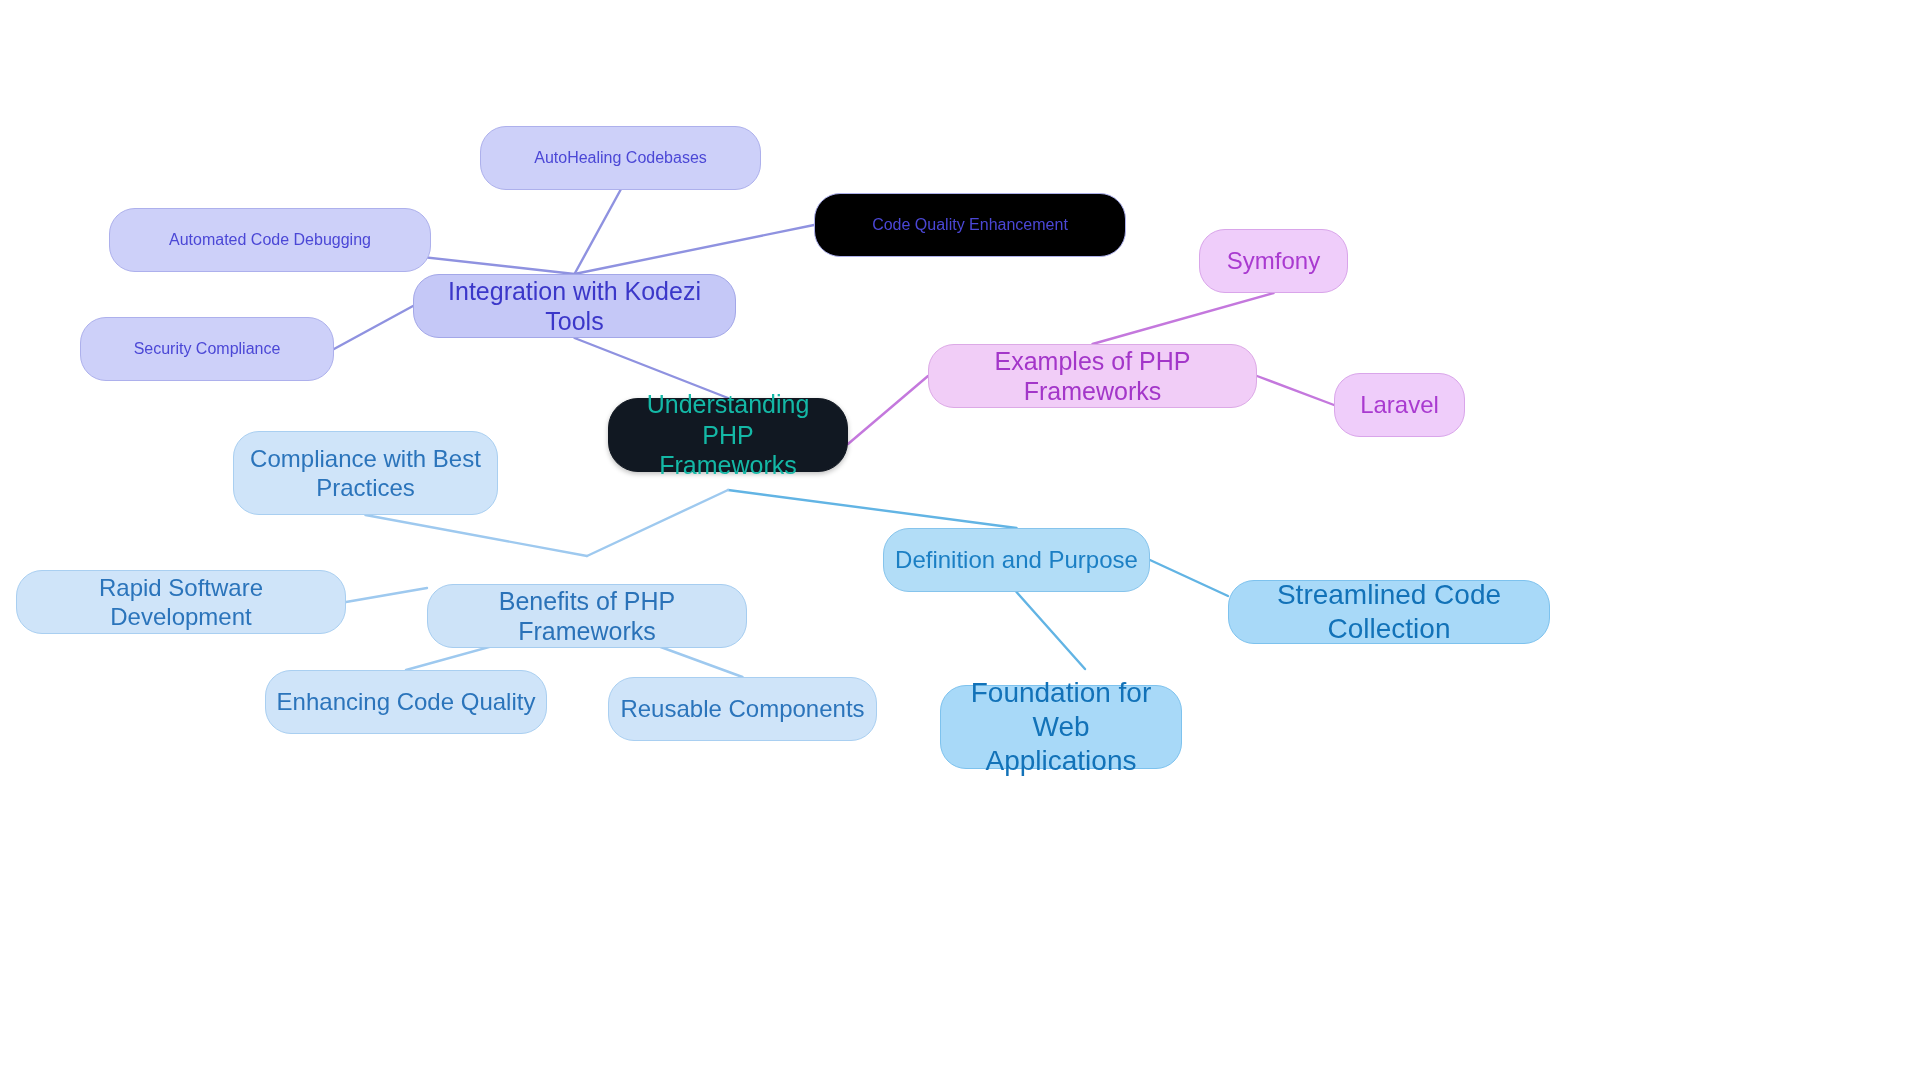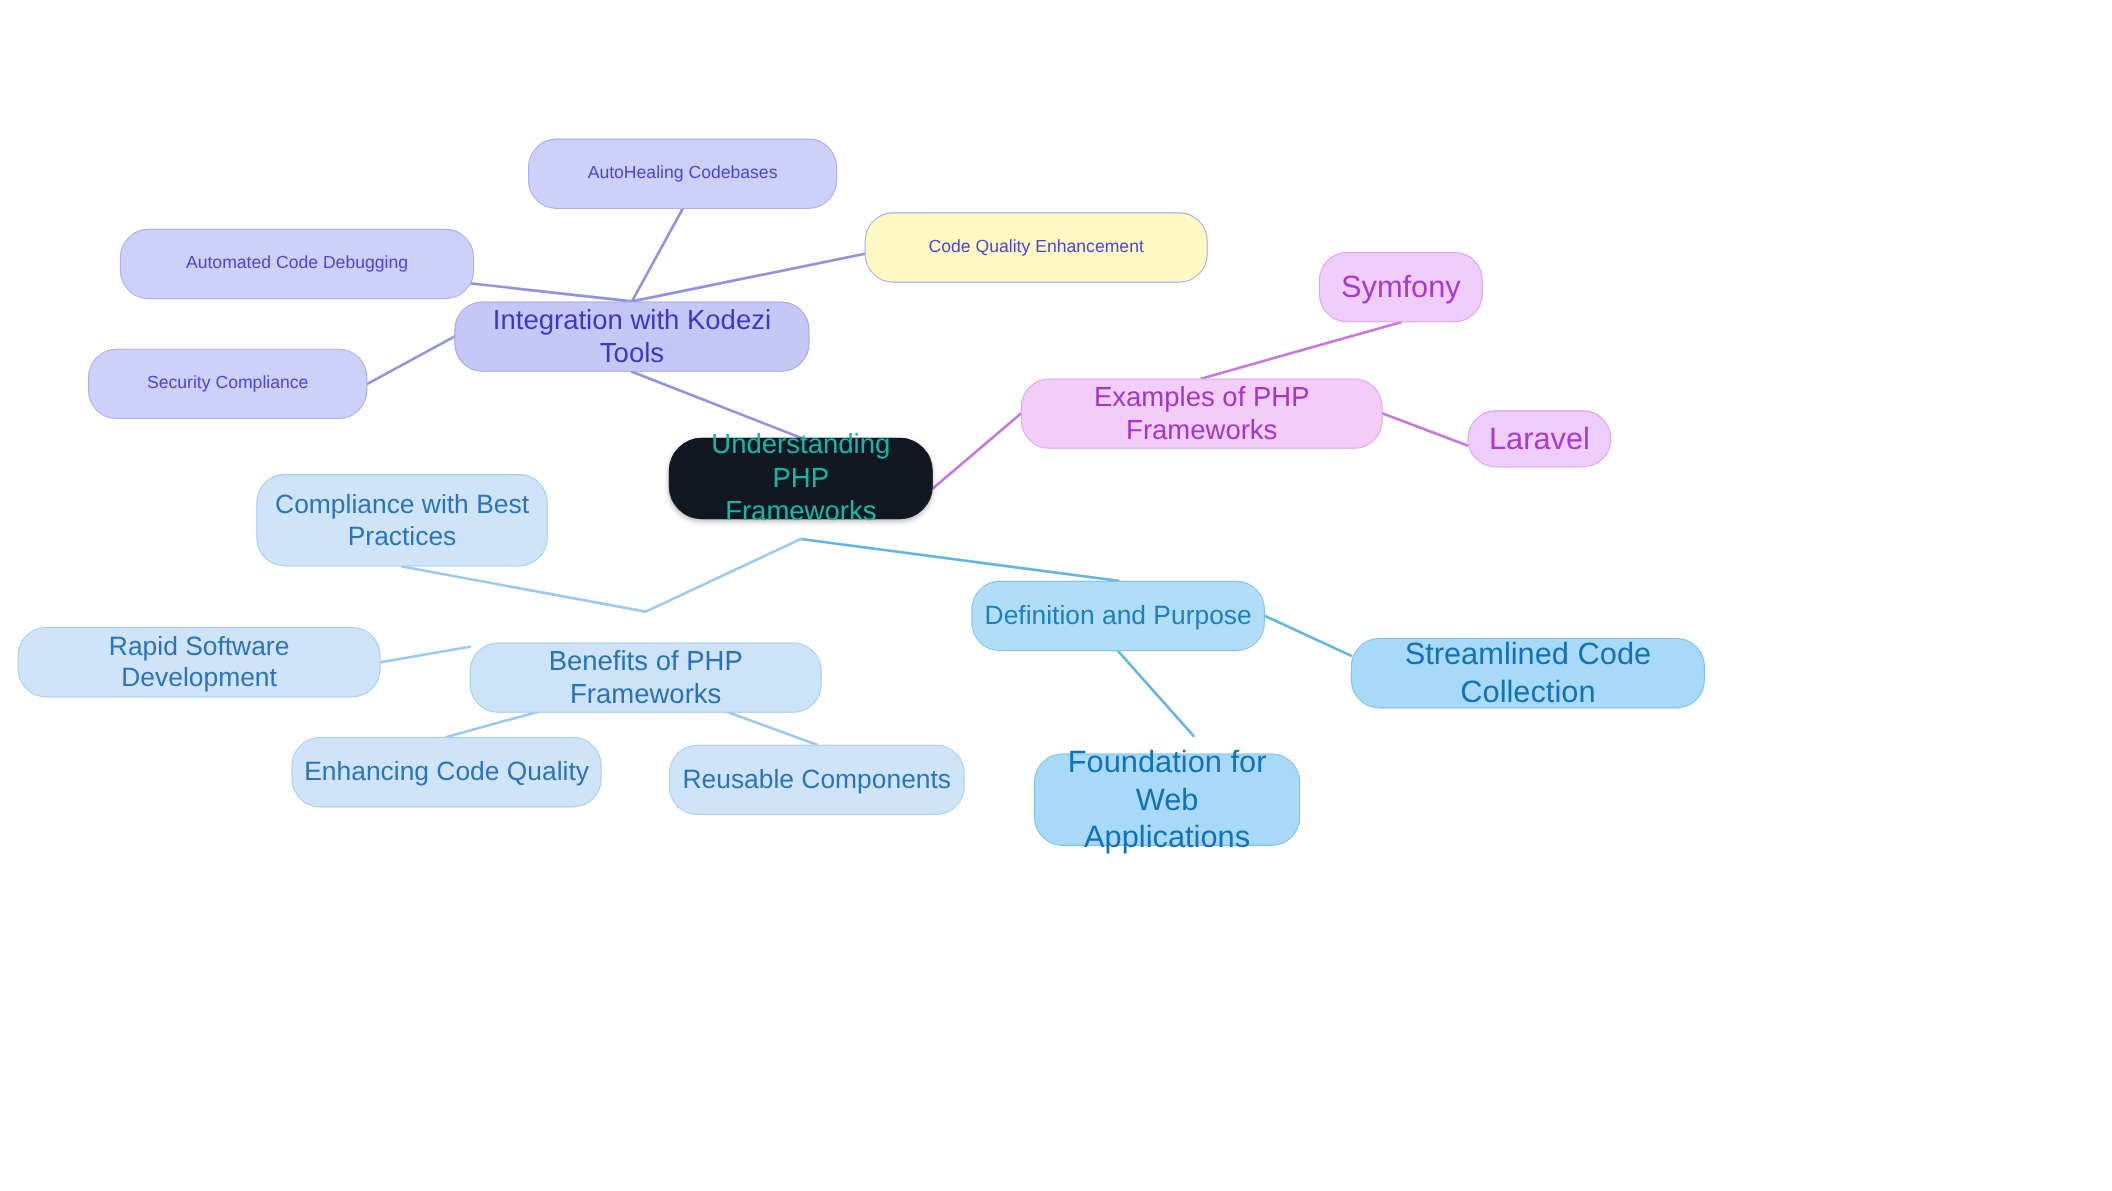--- a/index.html
+++ b/index.html
@@ -65,21 +65,21 @@
   .node.lvl1-pink {
     background: #f1cdf7;
     border-color: #dca9e6;
     color: #a336c9;
     font-size: 25px;
   }
   .node.leaf-pink {
     background: #efcdfa;
     border-color: #d9a5ea;
     color: #a93ad0;
-    font-size: 28px;
+    font-size: 24px;
   }
   .node.lvl1-blue {
     background: #b2ddf7;
     border-color: #86c4ec;
     color: #1b7fc4;
     font-size: 24px;
   }
   .node.leaf-blue {
     background: #a8d9f8;
     border-color: #7dc2ee;
@@ -121,25 +121,25 @@
       <line x1="587" y1="556" x2="365.5" y2="515" stroke="#9ec9ef" stroke-width="2.4" stroke-linecap="round"></line>
       <line x1="427" y1="588" x2="346" y2="602" stroke="#9ec9ef" stroke-width="2.4" stroke-linecap="round"></line>
       <line x1="587" y1="620" x2="406" y2="670" stroke="#9ec9ef" stroke-width="2.4" stroke-linecap="round"></line>
       <line x1="587" y1="620" x2="742.5" y2="677" stroke="#9ec9ef" stroke-width="2.4" stroke-linecap="round"></line>
     </svg>
 <div class="node root" style="left: 608px; top: 398px; width: 240px; height: 74px; background: rgb(17, 24, 34); color: #14b8a6;"><span>Understanding PHP
 Frameworks</span></div>
     <div class="node lvl1-purple" style="left: 413px; top: 274px; width: 323px; height: 64px; background: rgb(197, 200, 247); border-color: rgb(163, 167, 232); color: rgb(59, 55, 201);"><span>Integration with Kodezi Tools</span></div>
     <div class="node leaf-purple" style="left: 480px; top: 126px; width: 281px; height: 64px; background: rgb(205, 208, 249); border-color: rgb(173, 176, 236); color: rgb(75, 71, 214);"><span>AutoHealing Codebases</span></div>
     <div class="node leaf-purple" style="left: 109px; top: 176px; width: 322px; height: 64px; background: rgb(205, 208, 249); border-color: rgb(173, 176, 236); color: rgb(75, 71, 214); margin-top: 32px;"><span>Automated Code Debugging</span></div>
-    <div class="node leaf-purple" style="left: 786px; top: 193px; width: 312px; height: 64px; background: #fef9c3; border-color: rgb(173, 176, 236); color: rgb(75, 71, 214);"><span>Code Quality Enhancement</span></div>
+    <div class="node leaf-purple" style="left: 814px; top: 193px; width: 312px; height: 64px; background: #000000; border-color: rgb(173, 176, 236); color: rgb(75, 71, 214);"><span>Code Quality Enhancement</span></div>
     <div class="node leaf-purple" style="left: 80px; top: 317px; width: 254px; height: 64px; background: rgb(205, 208, 249); border-color: rgb(173, 176, 236); color: rgb(75, 71, 214);"><span>Security Compliance</span></div>
     <div class="node lvl1-pink" style="left: 928px; top: 344px; width: 329px; height: 64px; background: rgb(241, 205, 247); border-color: rgb(220, 169, 230); color: rgb(163, 54, 201);"><span>Examples of PHP Frameworks</span></div>
     <div class="node leaf-pink" style="left: 1199px; top: 229px; width: 149px; height: 64px; background: rgb(239, 205, 250); border-color: rgb(217, 165, 234); color: rgb(169, 58, 208);"><span>Symfony</span></div>
-    <div class="node leaf-pink" style="left: 1334px; top: 373px; width: 131px; height: 52px; background: rgb(239, 205, 250); border-color: rgb(217, 165, 234); color: rgb(169, 58, 208);"><span>Laravel</span></div>
+    <div class="node leaf-pink" style="left: 1334px; top: 373px; width: 131px; height: 64px; background: rgb(239, 205, 250); border-color: rgb(217, 165, 234); color: rgb(169, 58, 208);"><span>Laravel</span></div>
     <div class="node lvl1-blue" style="left: 883px; top: 528px; width: 267px; height: 64px; background: rgb(178, 221, 247); border-color: rgb(134, 196, 236); color: rgb(27, 127, 196);"><span>Definition and Purpose</span></div>
     <div class="node leaf-blue" style="left: 1228px; top: 564px; width: 322px; height: 64px; background: rgb(168, 217, 248); border-color: rgb(125, 194, 238); color: rgb(18, 114, 184);"><span>Streamlined Code Collection</span></div>
     <div class="node leaf-blue" style="left: 940px; top: 669px; width: 242px; height: 84px; background: rgb(168, 217, 248); border-color: rgb(125, 194, 238); color: rgb(18, 114, 184);"><span>Foundation for Web
 Applications</span></div>
     <div class="node lvl1-softblue" style="left: 427px; top: 556px; width: 320px; height: 64px; background: rgb(205, 227, 248); border-color: rgb(166, 205, 240); color: rgb(42, 114, 184);"><span>Benefits of PHP Frameworks</span></div>
     <div class="node leaf-softblue" style="left: 233px; top: 431px; width: 265px; height: 84px; background: rgb(207, 228, 249); border-color: rgb(169, 207, 241); color: rgb(43, 116, 187);"><span>Compliance with Best
 Practices</span></div>
     <div class="node leaf-softblue" style="left: 16px; top: 570px; width: 330px; height: 64px; background: rgb(207, 228, 249); border-color: rgb(169, 207, 241); color: rgb(43, 116, 187);"><span>Rapid Software Development</span></div>
     <div class="node leaf-softblue" style="left: 265px; top: 670px; width: 282px; height: 64px; background: rgb(207, 228, 249); border-color: rgb(169, 207, 241); color: rgb(43, 116, 187);"><span>Enhancing Code Quality</span></div>
     <div class="node leaf-softblue" style="left: 608px; top: 677px; width: 269px; height: 64px; background: rgb(207, 228, 249); border-color: rgb(169, 207, 241); color: rgb(43, 116, 187);"><span>Reusable Components</span></div>

